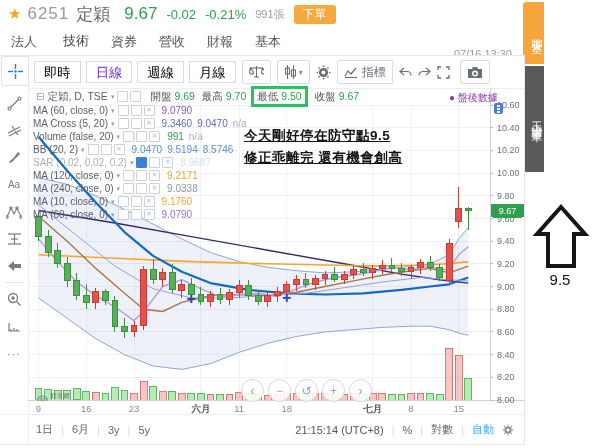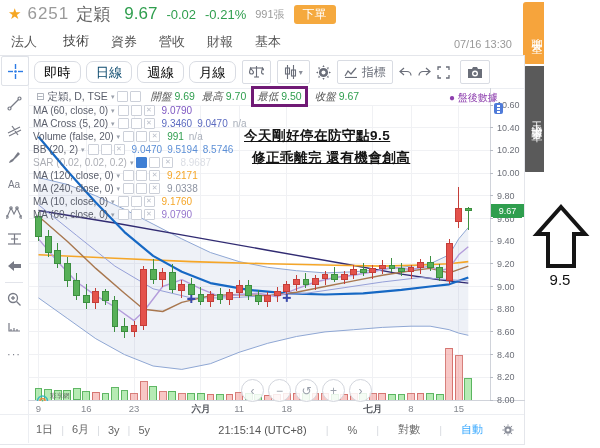--- a/index.html
+++ b/index.html
@@ -13,75 +13,75 @@
   .price{font-size:17px;color:#2f9e4e;margin-left:14px;font-weight:500;}
   .chg{font-size:13px;color:#2f9e4e;margin-left:9px;}
   .vol{font-size:11px;color:#9a9a9a;margin-left:9px;}
   .orderbtn{margin-left:9px;background:#f5a93e;color:#fff;font-size:12px;border:none;
             border-radius:3px;padding:2px 9px;line-height:15px;cursor:pointer;}
   
   .tabs{position:absolute;left:0;top:30px;width:525px;height:25px;display:flex;align-items:center;font-size:13px;color:#555;}
   .tab{margin-left:0;padding:3px 0 5px;width:48px;text-align:center;cursor:pointer;}
   .tab.first{margin-left:4px;}
   .tab.active{color:#444;border-bottom:2px solid #e25a4d;}
-  .hdr-date{position:absolute;right:88px;top:38px;font-size:11px;color:#999;}
+  .hdr-date{position:absolute;right:88px;top:48px;font-size:11px;color:#999;}
   
   .vtab{position:absolute;left:523px;width:21px;color:#fff;writing-mode:vertical-rl;
         text-align:center;font-size:11px;letter-spacing:2px;border-radius:3px 0 0 3px;cursor:pointer;}
   .vtab.chat{top:2px;height:62px;background:#f6a43c;}
   .vtab.broker{top:66px;height:106px;background:#5a5a5a;}
   
   .panel{position:absolute;left:0;top:55px;width:524px;height:388px;border-top:1px solid #e4e6eb;
          border-right:1px solid #e4e6eb;border-bottom:1px solid #e4e6eb;background:#fff;}
   .ltools{position:absolute;left:0;top:56px;width:28px;height:387px;border-right:1px solid #eceef2;}
   .ltool{width:28px;height:27px;display:flex;align-items:center;justify-content:center;color:#787b86;cursor:pointer;}
   .ltool svg{display:block;}
   .ltool.activebox{height:28px;margin-bottom:4px;border:1px solid #dfe2e8;border-radius:2px;width:26px;margin-left:1px;color:#2c7be5;}
   .ldiv{width:18px;height:1px;background:#e2e4ea;margin:3px auto;}
   .ttools{position:absolute;left:29px;top:56px;width:495px;height:32px;border-bottom:1px solid #eceef2;
           display:flex;align-items:center;font-size:12px;color:#5a5e6b;}
-  .tbtn{border:1px solid #d9dce3;border-radius:7px;height:22px;line-height:22px;padding:0 9px;margin-left:5px;cursor:pointer;background:#fff;}
-  .tbtn.active{color:#0c4a6e;}
+  .tbtn{border:1px solid #d9dce3;border-radius:0;height:22px;line-height:22px;padding:0 9px;margin-left:5px;cursor:pointer;background:#fff;}
+  .tbtn.active{color:#6d28d9;}
   .ibtn{height:22px;display:flex;align-items:center;justify-content:center;margin-left:6px;cursor:pointer;color:#6a6e79;}
   .ibtn.boxed{border:1px solid #d9dce3;border-radius:2px;padding:0 6px;}
   .caretbtn{font-size:8px;color:#8a8e99;margin-left:2px;cursor:pointer;}
   
   #chart{position:absolute;left:28px;top:88px;width:497px;height:326px;cursor:crosshair;}
   
   #legend{position:absolute;left:33px;top:89px;font-size:10px;z-index:5;}
   .lgrow{height:13px;line-height:13px;white-space:nowrap;display:flex;align-items:center;}
   .lgrow.main{font-size:10.5px;height:15px;line-height:15px;color:#444;}
   .lglabel{color:#5a5e6b;cursor:pointer;}
   .lgcaret{font-size:7px;color:#9aa0ab;margin:0 3px;}
   .mini{display:inline-block;width:9px;height:9px;border:1px solid #ccd0d9;border-radius:1px;
         margin-right:2px;background:#fff;color:#b9bec9;font-size:7px;line-height:8px;text-align:center;cursor:pointer;}
   .mini.blue{background:#3f7fd4;border-color:#3f7fd4;color:#fff;}
   .lgv{margin-left:5px;}
   .field{margin-left:7px;}
-  .fl{color:#555;font-style:italic;}
+  .fl{color:#555;}
   .fv{color:#2f9e4e;margin-left:3px;}
-  .boxfield{border:3px solid #701a75;padding:0 3px;margin-left:5px;}
+  .boxfield{border:3px solid #22c55e;padding:0 3px;margin-left:5px;}
   .dim{opacity:.5;}
   
   .note{position:absolute;font-size:13.5px;font-weight:700;color:#141414;z-index:6;
         text-decoration:underline;letter-spacing:.5px;}
   .postmkt{position:absolute;left:449px;top:91px;font-size:10px;color:#8e3fae;z-index:5;}
   .postbadge{position:absolute;left:494px;top:103px;width:9px;height:11px;background:#4f7bd9;border-radius:2px;z-index:5;
              display:flex;flex-direction:column;align-items:center;justify-content:center;gap:1px;}
   .postbadge i{width:3px;height:2px;background:#fff;display:block;}
   
   .navc{position:absolute;top:379px;width:21px;height:21px;border:1px solid #d3d6dd;border-radius:50%;
         background:rgba(255,255,255,.85);color:#9aa0ab;font-size:12px;display:flex;align-items:center;
         justify-content:center;z-index:6;cursor:pointer;line-height:1;}
   
   .wmark{position:absolute;left:36px;top:391px;display:flex;align-items:center;z-index:4;opacity:.85;}
   .wmark span{font-size:6.5px;color:#555;margin-left:1px;}
   
   .bbar{position:absolute;left:0;top:414px;width:524px;height:29px;border-top:1px solid #eceef2;
-        display:flex;align-items:center;font-size:11px;color:#666;gap:11px;}
+        display:flex;align-items:center;font-size:11px;color:#666;}
   .rng{margin-left:8px;cursor:pointer;}
   .rng.first{margin-left:36px;}
   .sep{color:#d8dbe0;margin-left:8px;}
   .clock{margin-left:auto;color:#555;}
   .bitem{margin-left:8px;cursor:pointer;}
   .auto{color:#35a7ff;}
   .gearbtn{margin:0 10px 0 8px;color:#8a8e99;cursor:pointer;display:flex;align-items:center;}
   
   .bigarrow{position:absolute;left:532px;top:204px;z-index:3;}
   .arrowlbl{position:absolute;left:532px;top:271px;width:56px;text-align:center;font-size:15px;color:#111;z-index:3;}
@@ -608,21 +608,21 @@
   </div>
 
 <div class="postmkt">● <span>盤後數據</span></div>
 <div class="postbadge">
     <i></i>
     <i></i>
     <i></i>
   </div>
 
 <div class="note" style="left:244px;top:127px;">今天剛好停在防守點9.5</div>
-<div class="note" style="left:252px;top:149px;">修正乖離完 還有機會創高</div>
+<div class="note" style="left:244px;top:149px;">修正乖離完 還有機會創高</div>
 
 <div id="navcircles">
     <div class="navc" style="left: 241px;">‹</div>
     <div class="navc" style="left: 268px;">−</div>
     <div class="navc" style="left: 295px;">↺</div>
     <div class="navc" style="left: 322px;">+</div>
     <div class="navc" style="left: 349px;">›</div>
   </div>
 
 <div class="wmark">

